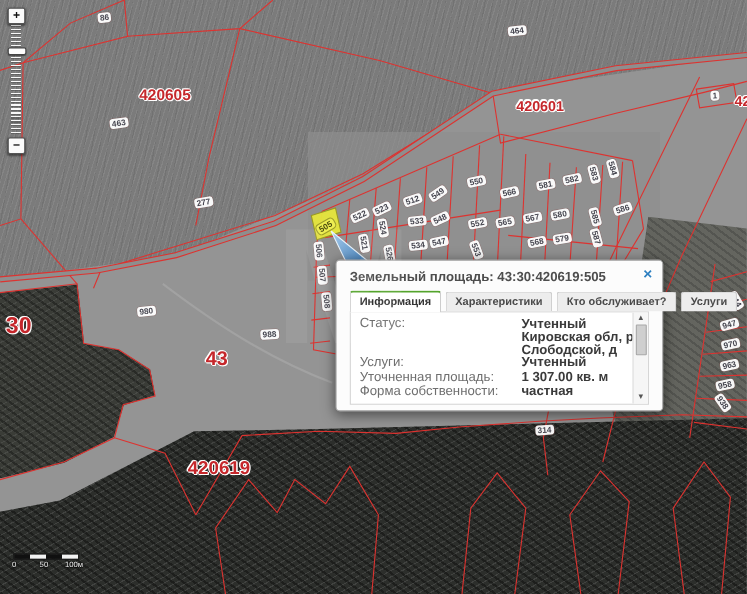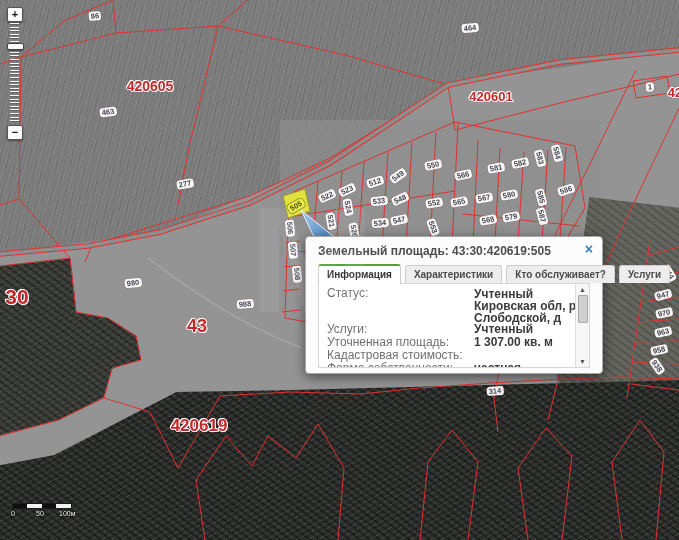--- a/index.html
+++ b/index.html
@@ -264,21 +264,20 @@
           </div>
           <div class="prow">
             <div class="plabel">Услуги:</div>
             <div class="pvalue">Кировская обл, р-н Слободской, д Учтенный</div>
           </div>
           <div class="prow">
             <div class="plabel">Уточненная площадь:</div>
             <div class="pvalue">1 307.00 кв. м</div>
           </div>
           <div class="prow">
-            <div class="plabel">Кадастровая стоимость:</div>
           </div>
           <div class="prow">
             <div class="plabel">Форма собственности:</div>
             <div class="pvalue">частная</div>
           </div>
         </div>
       <div id="popup-scroll">
         <div class="sarrow up">▲</div>
         <div class="sthumb"></div>
         <div class="sarrow down">▼</div>

